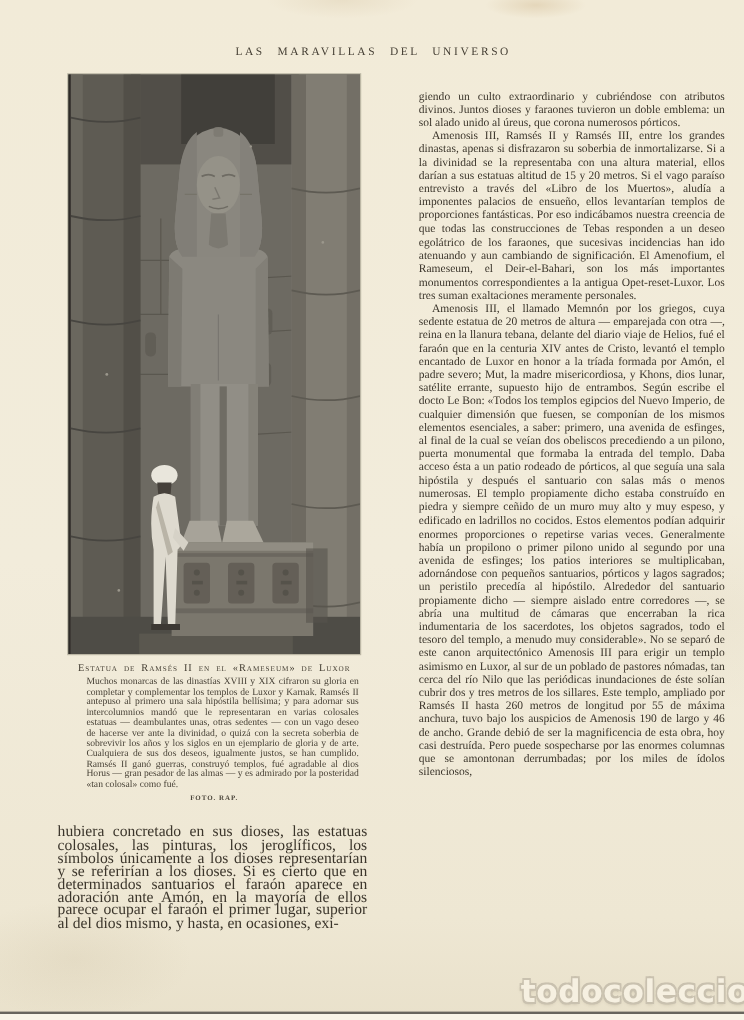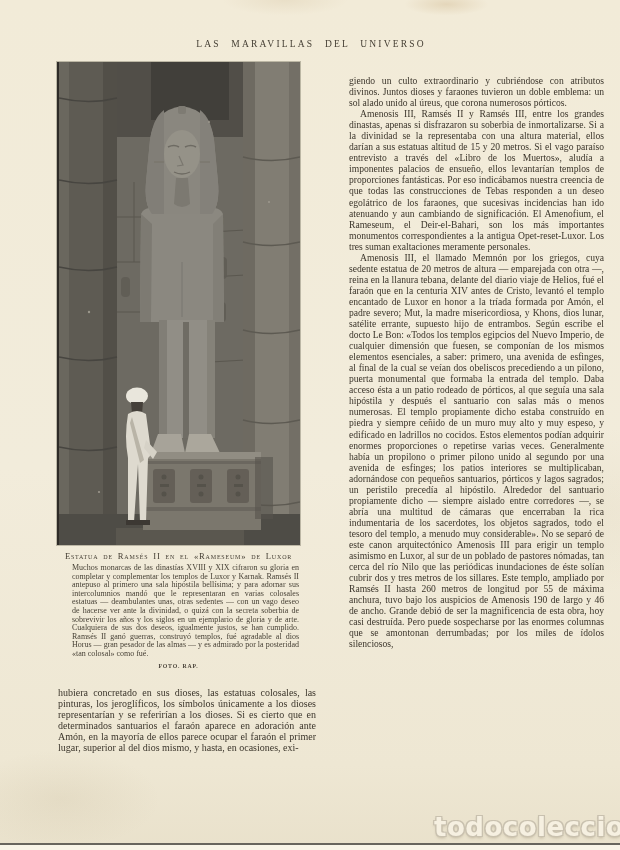--- a/index.html
+++ b/index.html
@@ -32,22 +32,22 @@
   }
   .cap-body{
     margin:3px 1px 0 15px;font-size:8px;line-height:8.6px;text-align:justify;
     color:#453f34;hyphens:auto;
   }
   .credit{
     margin-top:4px;text-align:center;font-size:5.8px;font-weight:bold;
     letter-spacing:.8px;color:#4a443a;
   }
   .left-bottom{
-    position:absolute;left:58px;top:688px;width:258px;
-    font-size:10px;line-height:10.9px;text-align:justify;hyphens:auto;
+    position:absolute;left:48px;top:688px;width:258px;
+    font-size:13px;line-height:10.9px;text-align:justify;hyphens:auto;
   }
   .left-bottom p,.right-col p{margin:0;}
   .right-col{
     position:absolute;left:313px;top:75px;width:255px;
     font-size:9.6px;line-height:11.05px;text-align:justify;hyphens:auto;margin-left:36px;
   }
   .right-col p.ind{text-indent:11px;}
   .page-num{
     position:absolute;top:769px;left:55px;width:495px;text-align:center;
     font-size:10px;letter-spacing:1px;color:#3f382d;

